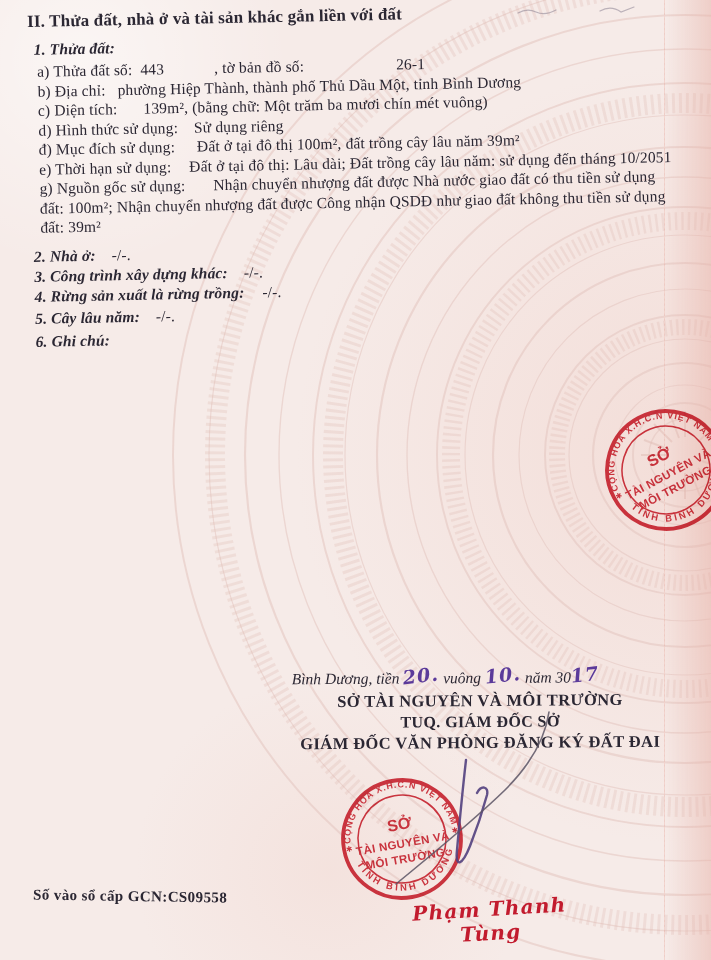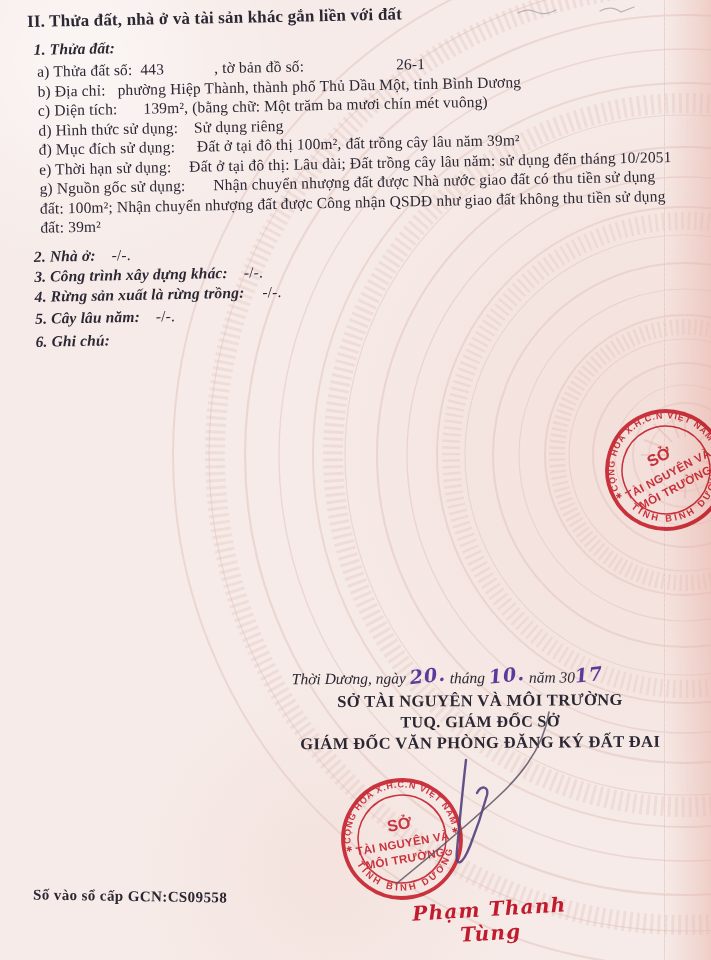--- a/index.html
+++ b/index.html
@@ -170,23 +170,23 @@
         <span class="ilbl">5. Cây lâu năm:</span><span class="val ml16">-/-.</span>
       </div>
       <div class="item item6">
         <span class="ilbl">6. Ghi chú:</span><span class="val ml16"></span>
       </div>
     </div>
   </div>
 
   <div class="sig-block">
     <div class="date-line">
-      <span>Thời Dương, ngày</span>
+      <span>Bình Dương, tiền</span>
       <span class="hw">20.</span>
-      <span>tháng</span>
+      <span>vuông</span>
       <span class="hw">10.</span>
       <span>năm 30</span><span class="hw">17</span>
     </div>
     <div class="org org1">SỞ TÀI NGUYÊN VÀ MÔI TRƯỜNG</div>
     <div class="org org2">TUQ. GIÁM ĐỐC SỞ</div>
     <div class="org org3">GIÁM ĐỐC VĂN PHÒNG ĐĂNG KÝ ĐẤT ĐAI</div>
   </div>
 
   <svg class="stamp stamp-bottom" width="128" height="128" viewBox="0 0 150 150">
     <circle cx="75" cy="75" r="69" stroke-width="4.5"></circle>

